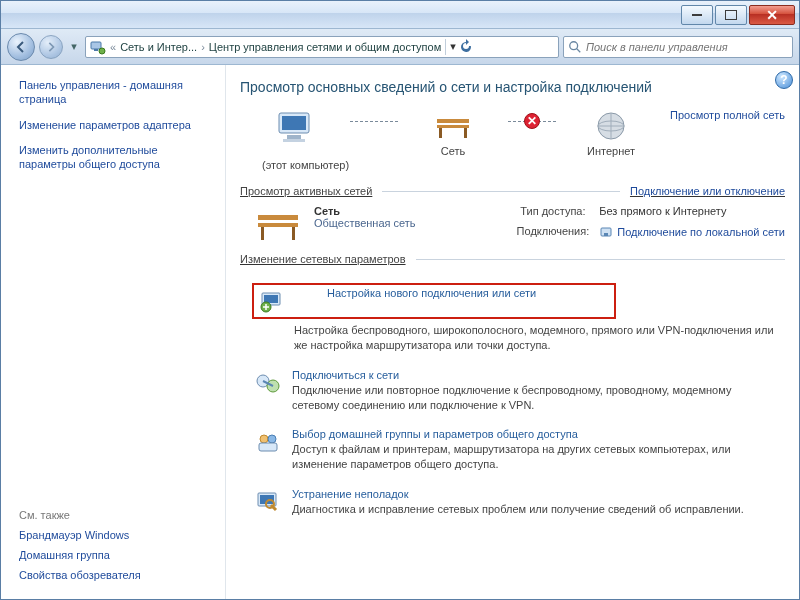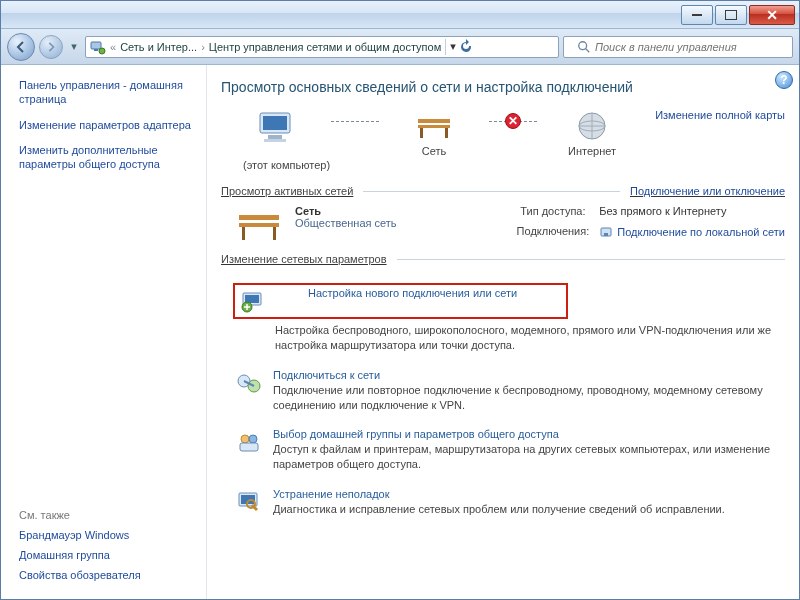--- a/index.html
+++ b/index.html
@@ -54,27 +54,27 @@
   .addr{
     flex:1;height:22px;background:#fff;border:1px solid #8aa2bb;border-radius:2px;
     display:flex;align-items:center;gap:4px;padding:0 4px;overflow:hidden;
   }
   .addr .chev{color:#7a8a9a;}
   .addr .seg{color:#244;white-space:nowrap;}
   .addr .icon-sm{width:16px;height:16px;}
   .addr-tools{display:flex;align-items:center;border-left:1px solid #c1cedb;padding-left:4px;gap:2px;}
   .searchbox{
     width:230px;height:22px;background:#fff;border:1px solid #8aa2bb;border-radius:2px;
-    display:flex;align-items:center;padding:0 13px;gap:4px;
+    display:flex;align-items:center;padding:0 4px;gap:4px;
   }
   .searchbox input{border:none;outline:none;flex:1;font-style:italic;color:#888;font-size:11px;background:transparent;}
   
   .body{flex:1;display:flex;overflow:hidden;background:#fff;}
   .sidebar{
-    width:206px;background:#fff;border-right:1px solid #e0e6ec;
+    width:225px;background:#fff;border-right:1px solid #e0e6ec;
     display:flex;flex-direction:column;justify-content:space-between;
     padding:14px 14px 10px 18px;
   }
   .sidenav a{display:block;margin-bottom:12px;line-height:1.25;}
   .seealso .hdr{color:#777;margin-bottom:8px;}
   .seealso a{display:block;margin-bottom:8px;}
   .main{
     flex:1;overflow-y:auto;padding:14px 14px 24px 14px;position:relative;
   }
   .help-icon{
@@ -114,21 +114,21 @@
   .kv{margin-left:auto;display:grid;grid-template-columns:auto auto;gap:2px 10px;align-items:start;}
   .kv .k{color:#444;text-align:center;}
   .kv .v{color:#333;}
   .kv .vlink{display:flex;align-items:center;gap:4px;}
   
   .task{display:flex;gap:10px;padding:6px 4px 10px 14px;}
   .task .ticon{width:28px;height:28px;flex-shrink:0;}
   .task .ttext .ttl{color:#265d9c;margin-bottom:2px;}
   .task .ttext .desc{color:#444;line-height:1.35;}
   .task.highlight{
-    border:2px solid #cc1f10;padding:2px 4px;margin:18px 0 4px 12px;width:335px;gap:41px;
+    border:2px solid #cc1f10;padding:2px 4px;margin:18px 0 4px 12px;width:364px;gap:41px;
   }
   
   svg{display:block;}
 </style>
 </head>
 <body>
 
 <div class="win">
 
   <div class="titlebar">
@@ -220,21 +220,21 @@
             <span class="x">✕</span>
           </div>
         <div class="netnode">
           <svg width="40" height="34" viewBox="0 0 40 34">
             <circle cx="20" cy="17" r="13" fill="#d6dde4" stroke="#8a99a8"></circle>
             <ellipse cx="20" cy="17" rx="13" ry="5" fill="none" stroke="#a0adba"></ellipse>
             <path d="M20 4v26M7 17h26" stroke="#a0adba" fill="none"></path>
           </svg>
           <span>Интернет</span>
         </div>
-        <a class="link maplink">Изменение полной карты</a>
+        <a class="link maplink">Просмотр полной сеть</a>
       </div>
       <div class="thispc">(этот компьютер)</div>
 
       <div class="sect">
         <span class="lbl">Просмотр активных сетей</span>
         <span class="rule"></span>
         <a class="link rlink">Подключение или отключение</a>
       </div>
 
       <div class="active-net">

